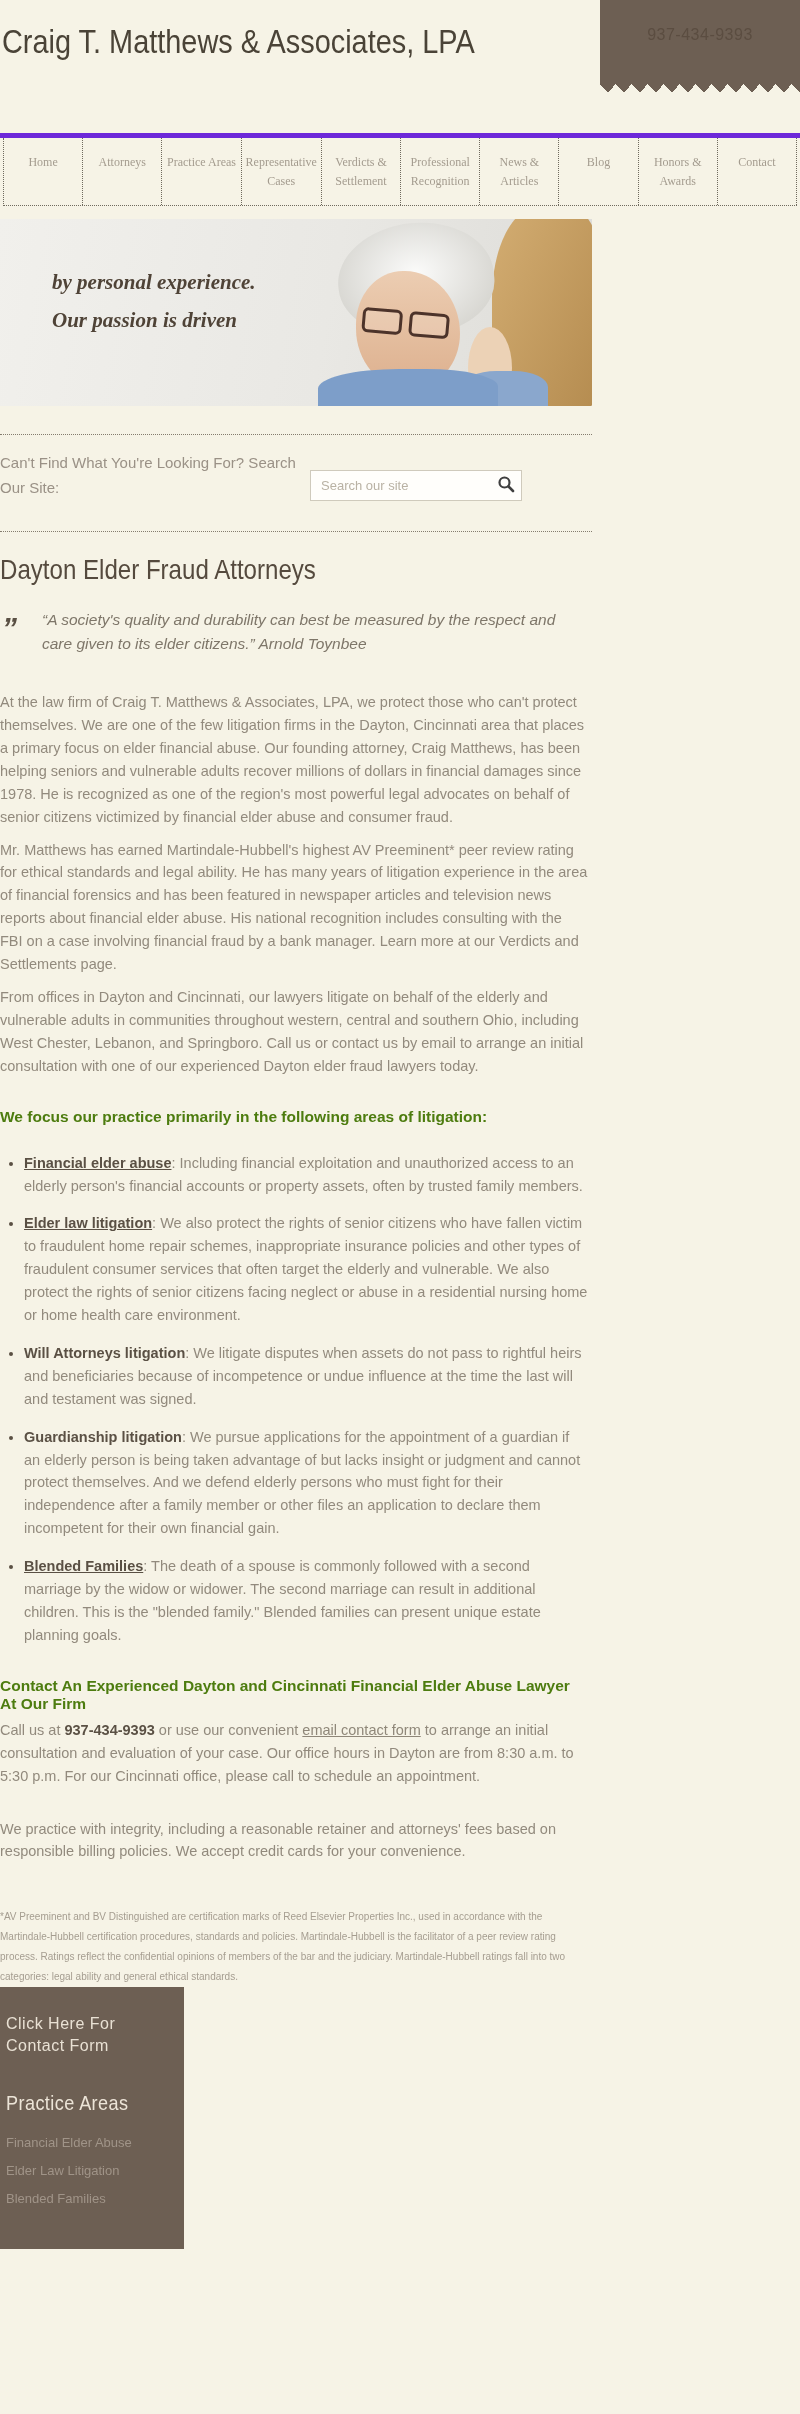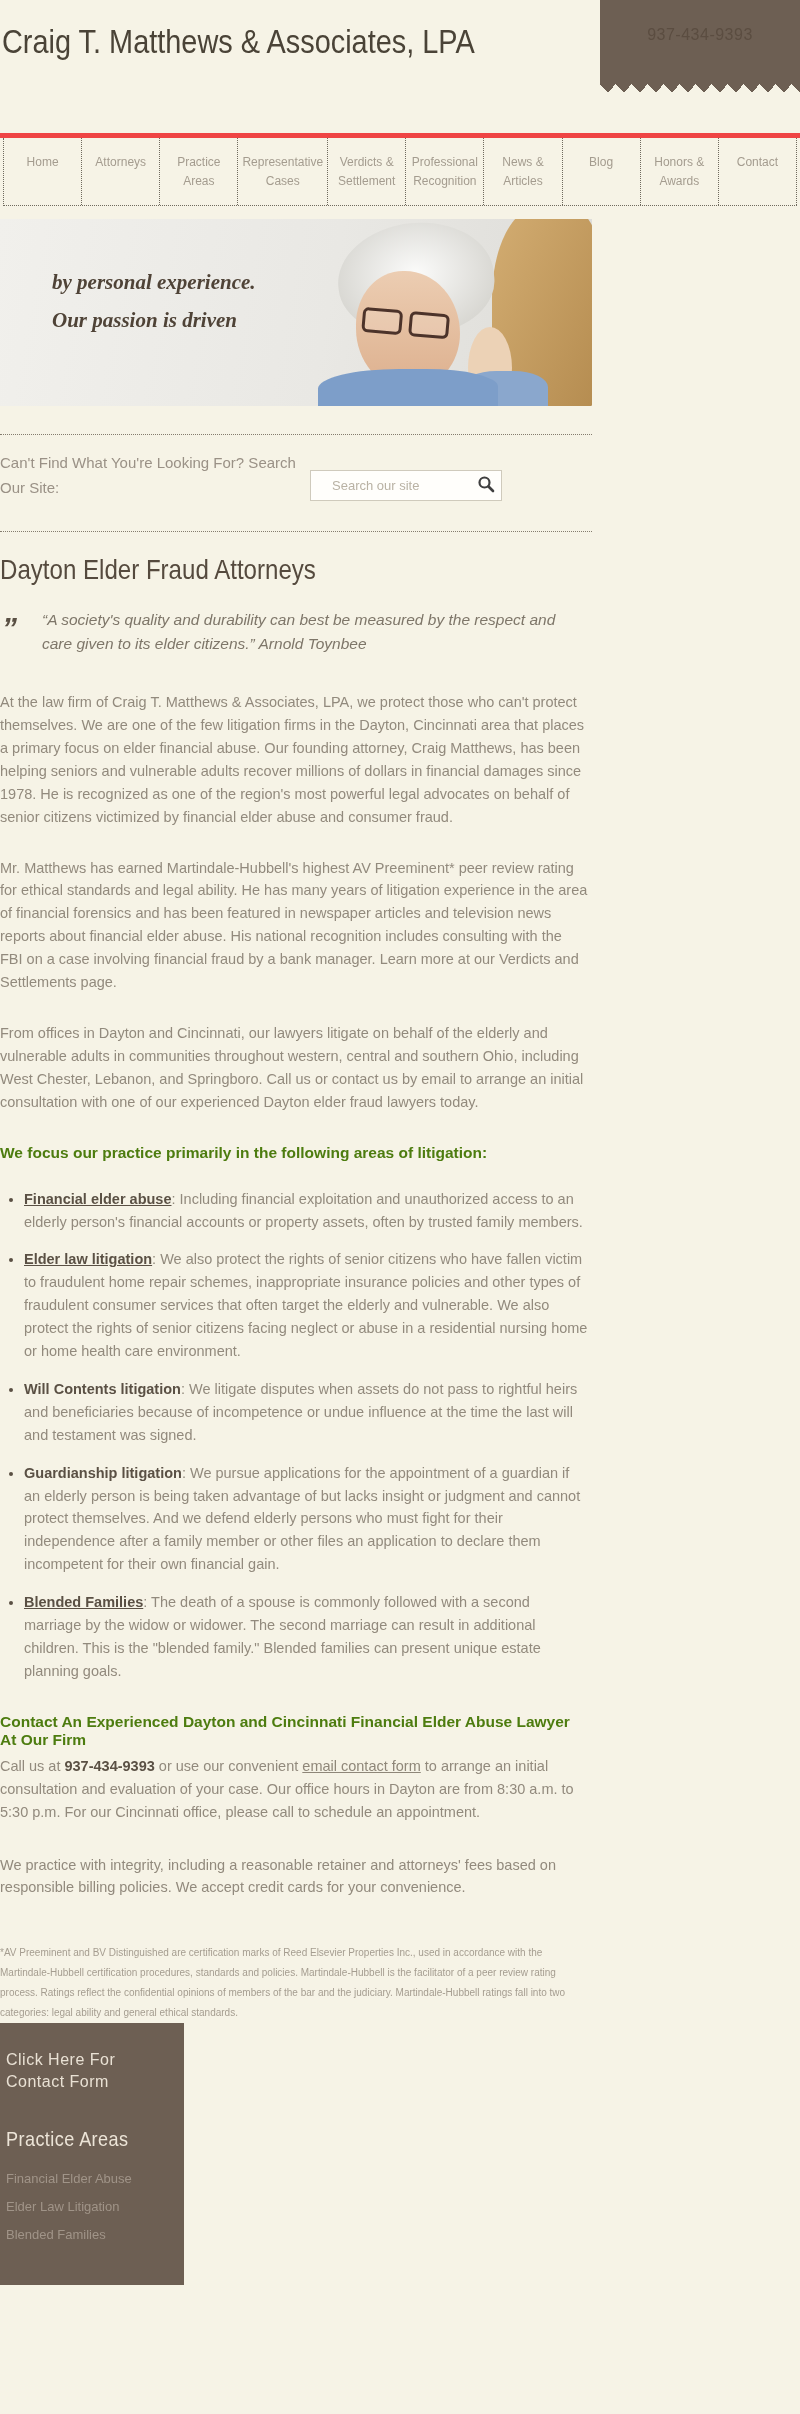--- a/index.html
+++ b/index.html
@@ -11,21 +11,21 @@
   .header { position:relative; height:133px; }
   .site-title { position:absolute; left:2px; top:22px; font-size:34px; font-weight:400;
     color:#4a4337; display:inline-block; transform:scaleX(.85); transform-origin:0 50%;
     letter-spacing:0; white-space:nowrap; }
   .phone-box { position:absolute; right:0; top:0; width:200px; height:84px; background:#6d5f53; }
   .phone-box .num { display:block; text-align:center; margin-top:26px; font-size:16px; color:#5b4d41; letter-spacing:.5px; }
   .zz { position:absolute; left:0; right:0; top:100%; height:8px;
     background: conic-gradient(from 315deg at 50% 100%, #6d5f53 90deg, transparent 0) 0 0 / 16px 8px repeat-x; }
 
   
-  .navbar { border-top:5px solid #ef4444; }
+  .navbar { border-top:5px solid #6d28d9;font-family:Liberation Serif, serif; }
   .nav-row { display:grid; grid-template-columns:repeat(10,1fr); height:68px;
     border-bottom:1px dotted #6f6a5e; border-left:1px dotted #6f6a5e; margin:0 3px; }
   .nav-item { border-right:1px dotted #6f6a5e; text-align:center; padding:15px 4px 0;
     font-size:12px; line-height:1.6; color:#a49c8f; cursor:pointer; }
 
   
   .content-wrap { position:relative; margin-top:13px; }
   .left-col { width:592px; }
   .sidebar { position:absolute; top:0; right:8px; width:192px; background:#6d5f53; padding:26px 14px 30px; }
 
@@ -47,34 +47,34 @@
   .hw-sleeve { position:absolute; left:462px; top:152px; width:86px; height:40px; background:#8aa7cd; border-radius:40% 40% 0 0; }
 
   .dotdiv { border-top:1px dotted #847c6e; }
   .div1 { margin-top:28px; }
   .div2 { margin-top:30px; }
 
   
   .search-row { display:flex; margin-top:16px; align-items:flex-end; }
   .search-label { width:308px; font-size:15px; line-height:1.65; color:#9a9186; }
   .search-box { position:relative; margin-left:2px; }
-  .search-box input { width:192px; height:31px; border:1px solid #cfcabc; background:#fffefb;
-    padding:0 30px 0 21px; font-size:13px; color:#6b6357; font-family:"Liberation Sans",sans-serif; }
+  .search-box input { width:212px; height:31px; border:1px solid #cfcabc; background:#fffefb;
+    padding:0 30px 0 10px; font-size:13px; color:#6b6357; font-family:"Liberation Sans",sans-serif; }
   .search-box input::placeholder { color:#b9b2a4; }
   .search-btn { position:absolute; right:4px; top:4px; width:24px; height:24px; border:none; background:transparent; cursor:pointer; }
 
   
   .article { padding-right:4px; }
   h1.page-h1 { margin-top:22px; font-size:28px; font-weight:400; color:#554a3e; }
   .cond { display:inline-block; transform:scaleX(.86); transform-origin:0 50%; white-space:nowrap; }
   h2.sub { margin-top:24px; font-size:16px; color:#5a5044; line-height:1.5; }
   .quote { position:relative; margin:22px 0 34px; padding-left:42px; font-style:italic;
     color:#7e7669; font-size:15.5px; line-height:1.6; }
   .quote .qmark { position:absolute; left:2px; top:-4px; font-size:30px; font-weight:700; color:#5a5044; }
-  .article p.body { margin-top:28px; font-size:14.5px; line-height:1.58; color:#928a7d; }
+  .article p.body { margin-top:10px; font-size:14.5px; line-height:1.58; color:#928a7d; }
   h3.focus { margin-top:30px; font-size:15.5px; color:#4d7c0f; }
   ul.areas { margin:26px 0 0 4px; padding-left:20px; }
   ul.areas li { margin-bottom:15px; font-size:14.5px; line-height:1.58; color:#928a7d; }
   ul.areas li::marker { color:#5a5044; }
   .seg-b { font-weight:700; color:#5a5044; }
   a.seg-bulink { font-weight:700; color:#5a5044; text-decoration:underline; }
   a.seg-link { color:#8f8779; text-decoration:underline; }
   .disclaimer { margin-top:44px; font-size:10px; line-height:2.0; color:#a59d90; }
 
   
@@ -161,21 +161,21 @@
 
         <p class="body">At the law firm of Craig T. Matthews &amp; Associates, LPA, we protect those who can't protect themselves. We are one of the few litigation firms in the Dayton, Cincinnati area that places a primary focus on elder financial abuse. Our founding attorney, Craig Matthews, has been helping seniors and vulnerable adults recover millions of dollars in financial damages since 1978. He is recognized as one of the region's most powerful legal advocates on behalf of senior citizens victimized by financial elder abuse and consumer fraud.</p>
         <p class="body">Mr. Matthews has earned Martindale-Hubbell's highest AV Preeminent* peer review rating for ethical standards and legal ability. He has many years of litigation experience in the area of financial forensics and has been featured in newspaper articles and television news reports about financial elder abuse. His national recognition includes consulting with the FBI on a case involving financial fraud by a bank manager. Learn more at our Verdicts and Settlements page.</p>
         <p class="body">From offices in Dayton and Cincinnati, our lawyers litigate on behalf of the elderly and vulnerable adults in communities throughout western, central and southern Ohio, including West Chester, Lebanon, and Springboro. Call us or contact us by email to arrange an initial consultation with one of our experienced Dayton elder fraud lawyers today.</p>
 
         <h3 class="focus">We focus our practice primarily in the following areas of litigation:</h3>
 
         <ul class="areas">
           <li><a class="seg-bulink" href="#">Financial elder abuse</a><span>: Including financial exploitation and unauthorized access to an elderly person's financial accounts or property assets, often by trusted family members.</span></li>
           <li><a class="seg-bulink" href="#">Elder law litigation</a><span>: We also protect the rights of senior citizens who have fallen victim to fraudulent home repair schemes, inappropriate insurance policies and other types of fraudulent consumer services that often target the elderly and vulnerable. We also protect the rights of senior citizens facing neglect or abuse in a residential nursing home or home health care environment.</span></li>
-          <li><span class="seg-b">Will Contents litigation</span><span>: We litigate disputes when assets do not pass to rightful heirs and beneficiaries because of incompetence or undue influence at the time the last will and testament was signed.</span></li>
+          <li><span class="seg-b">Will Attorneys litigation</span><span>: We litigate disputes when assets do not pass to rightful heirs and beneficiaries because of incompetence or undue influence at the time the last will and testament was signed.</span></li>
           <li><span class="seg-b">Guardianship litigation</span><span>: We pursue applications for the appointment of a guardian if an elderly person is being taken advantage of but lacks insight or judgment and cannot protect themselves. And we defend elderly persons who must fight for their independence after a family member or other files an application to declare them incompetent for their own financial gain.</span></li>
           <li><a class="seg-bulink" href="#">Blended Families</a><span>: The death of a spouse is commonly followed with a second marriage by the widow or widower. The second marriage can result in additional children. This is the "blended family." Blended families can present unique estate planning goals.</span></li>
         </ul>
 
 
         <h3 class="focus">Contact An Experienced Dayton and Cincinnati Financial Elder Abuse Lawyer At Our Firm</h3>
         <p class="body" style="margin-top:6px;"><span>Call us at </span><span class="seg-b">937-434-9393</span><span> or use our convenient </span><a class="seg-link" href="#">email contact form</a><span> to arrange an initial consultation and evaluation of your case. Our office hours in Dayton are from 8:30 a.m. to 5:30 p.m. For our Cincinnati office, please call to schedule an appointment.</span></p>
         <p class="body" style="margin-top:30px;">We practice with integrity, including a reasonable retainer and attorneys' fees based on responsible billing policies. We accept credit cards for your convenience.</p>
 
         <p class="disclaimer">*AV Preeminent and BV Distinguished are certification marks of Reed Elsevier Properties Inc., used in accordance with the Martindale-Hubbell certification procedures, standards and policies. Martindale-Hubbell is the facilitator of a peer review rating process. Ratings reflect the confidential opinions of members of the bar and the judiciary. Martindale-Hubbell ratings fall into two categories: legal ability and general ethical standards.</p>

